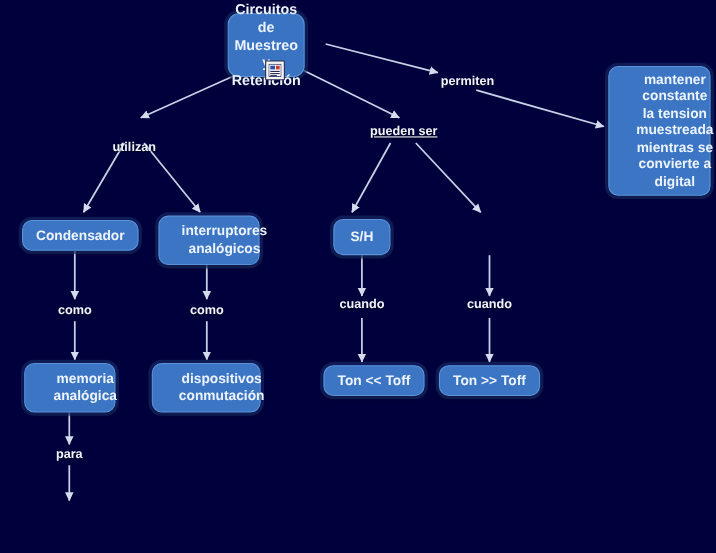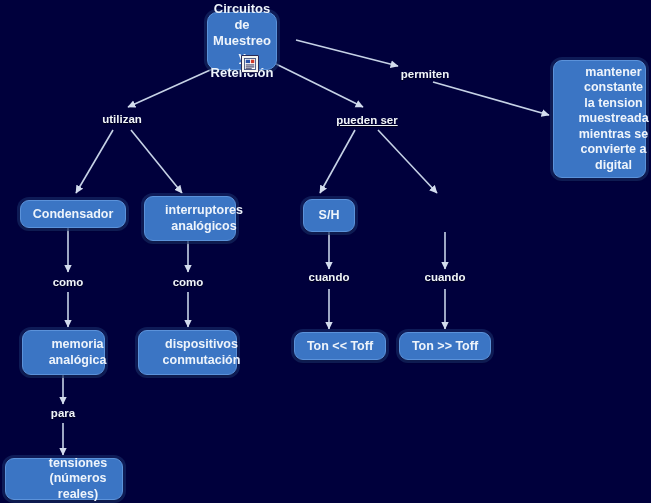--- a/index.html
+++ b/index.html
@@ -183,26 +183,22 @@
   </div>
 
   <div class="node" style="left:284px; top:332px; width:92px; height:28px;margin-left:10px;">
     <span>Ton &lt;&lt; Toff</span>
   </div>
 
   <div class="node" style="left:399px; top:332px; width:92px; height:28px;">
     <span>Ton &gt;&gt; Toff</span>
   </div>
 
-  <div class="node tall" style="left:5px; top:458px; width:118px; height:42px;">
-    <span>tensiones
-(números reales)</span>
-  </div>
-
-  <div class="link-label" style="left:122px; top:113px;text-align:right;">utilizan</div>
+
+  <div class="link-label" style="left:122px; top:128px;text-align:right;">utilizan</div>
 
   <div class="link-label" style="left:367px; top:114px;text-decoration:underline;">pueden ser</div>
 
   <div class="link-label" style="left:425px; top:68px;">permiten</div>
 
   <div class="link-label" style="left:68px; top:276px;">como</div>
 
   <div class="link-label" style="left:188px; top:276px;">como</div>
 
   <div class="link-label" style="left:329px; top:271px;">cuando</div>

